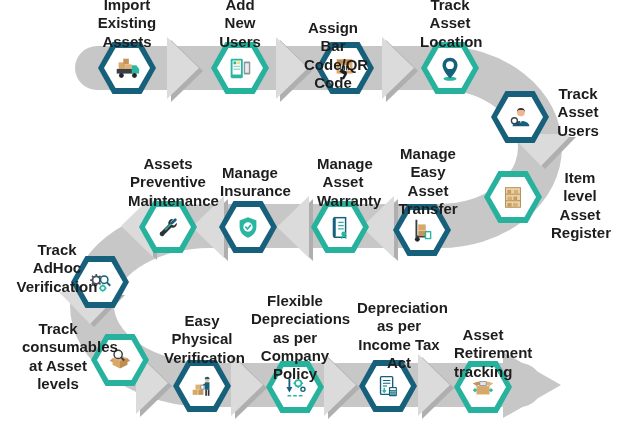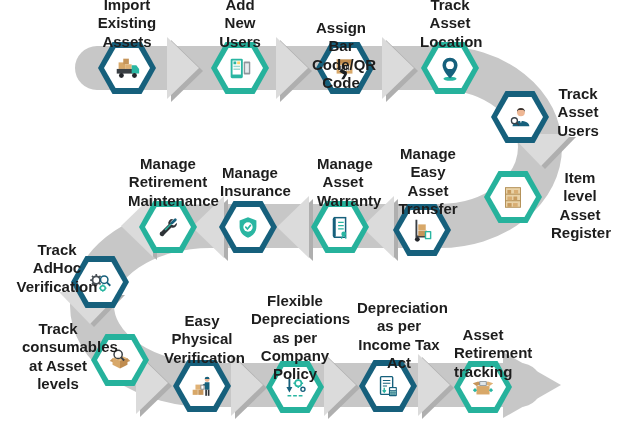--- a/index.html
+++ b/index.html
@@ -129,21 +129,21 @@
                   <line x1="13.5" y1="12.5" x2="13.5" y2="17.5"></line>
                   <line x1="15.5" y1="12.5" x2="15.5" y2="17.5"></line>
                   <line x1="17.5" y1="12.5" x2="17.5" y2="17.5"></line>
                   <line x1="19.5" y1="12.5" x2="19.5" y2="17.5"></line>
                 </g>
                 <path d="M12 16 l6 3 v3 l-3 5 h-3 l3 -5 -5 -3 z" fill="#1c1f22"></path>
               </svg>
             </span>
       </div>
     </div>
-    <div class="label" style="left: 341px; top: 28px; width: 58px; margin-top: 28px;">Assign Bar Code/QR Code</div>
+    <div class="label" style="left: 333px; top: 28px; width: 58px; margin-top: 28px;">Assign Bar Code/QR Code</div>
   </div>
 
   <div class="step">
     <div class="hex teal" style="left: 421px; top: 42px;">
       <div class="hex-in">
         <span class="icon">
               <svg width="30" height="28" viewBox="0 0 32 30" xmlns="http://www.w3.org/2000/svg">
                 <ellipse cx="16" cy="26.5" rx="7" ry="2.2" fill="#2ab6a2"></ellipse>
                 <path d="M16 4 C11.3 4 8 7.5 8 12.2 C8 18 16 26 16 26 C16 26 24 18 24 12.2 C24 7.5 20.7 4 16 4 Z" fill="#16607C"></path>
                 <circle cx="16" cy="12" r="4.2" fill="#fff"></circle>
@@ -254,21 +254,21 @@
               <svg width="30" height="28" viewBox="0 0 32 30" xmlns="http://www.w3.org/2000/svg">
                 <path d="M21.5 6.5 a4.4 4.4 0 0 0 -5 5.8 L9 19.8 a2.6 2.6 0 1 0 3.2 3.2 L19.7 15.5 a4.4 4.4 0 0 0 5.8 -5 l-3 3 -2.8 -1 -1 -2.8 z" fill="#2f3338"></path>
                 <g transform="rotate(45 16 15)">
                   <rect x="14.5" y="2.5" width="3" height="8" rx="1.4" fill="#16607C"></rect>
                   <rect x="15.2" y="10.5" width="1.6" height="9" fill="#2ab6a2"></rect>
                 </g>
               </svg>
             </span>
       </div>
     </div>
-    <div class="label" style="left: 168px; top: 182px; width: 80px;">Manage Retirement Maintenance</div>
+    <div class="label" style="left: 168px; top: 182px; width: 80px;">Assets Preventive Maintenance</div>
   </div>
 
   <div class="step">
     <div class="hex dark" style="left: 71px; top: 256px;">
       <div class="hex-in">
         <span class="icon">
               <svg width="30" height="28" viewBox="0 0 32 30" xmlns="http://www.w3.org/2000/svg">
                 <circle cx="12" cy="13" r="4" fill="none" stroke="#4a5157" stroke-width="2"></circle>
                 <g stroke="#4a5157" stroke-width="1.8">
                   <line x1="12" y1="6.5" x2="12" y2="9"></line>

